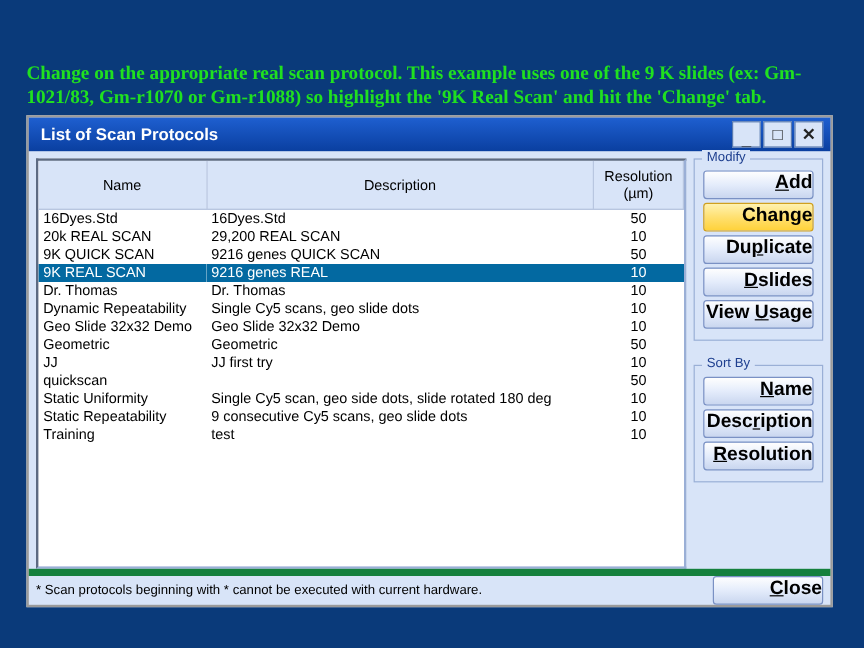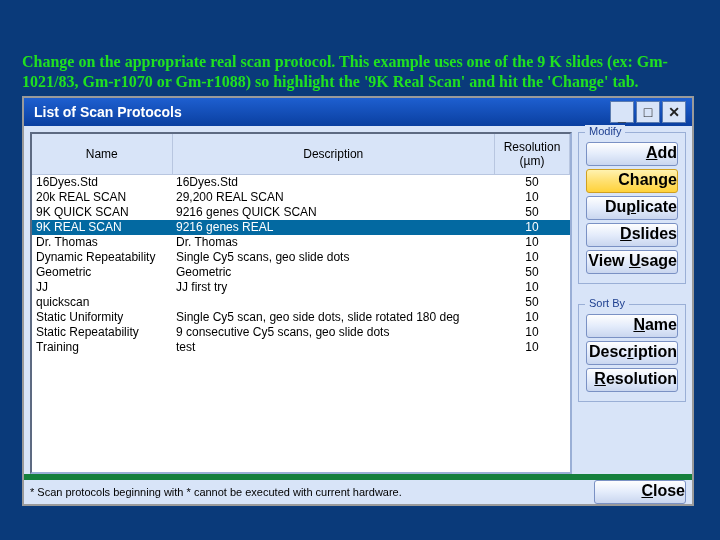--- a/index.html
+++ b/index.html
@@ -228,20 +228,25 @@
                 <td>Dr. Thomas</td>
                 <td>Dr. Thomas</td>
                 <td class="res">10</td>
               </tr>
               <tr>
                 <td>Dynamic Repeatability</td>
                 <td>Single Cy5 scans, geo slide dots</td>
                 <td class="res">10</td>
               </tr>
               <tr>
+                <td>Geo Slide 32x32 Demo</td>
+                <td>Geo Slide 32x32 Demo</td>
+                <td class="res">10</td>
+              </tr>
+              <tr>
                 <td>Geometric</td>
                 <td>Geometric</td>
                 <td class="res">50</td>
               </tr>
               <tr>
                 <td>JJ</td>
                 <td>JJ first try</td>
                 <td class="res">10</td>
               </tr>
               <tr>

